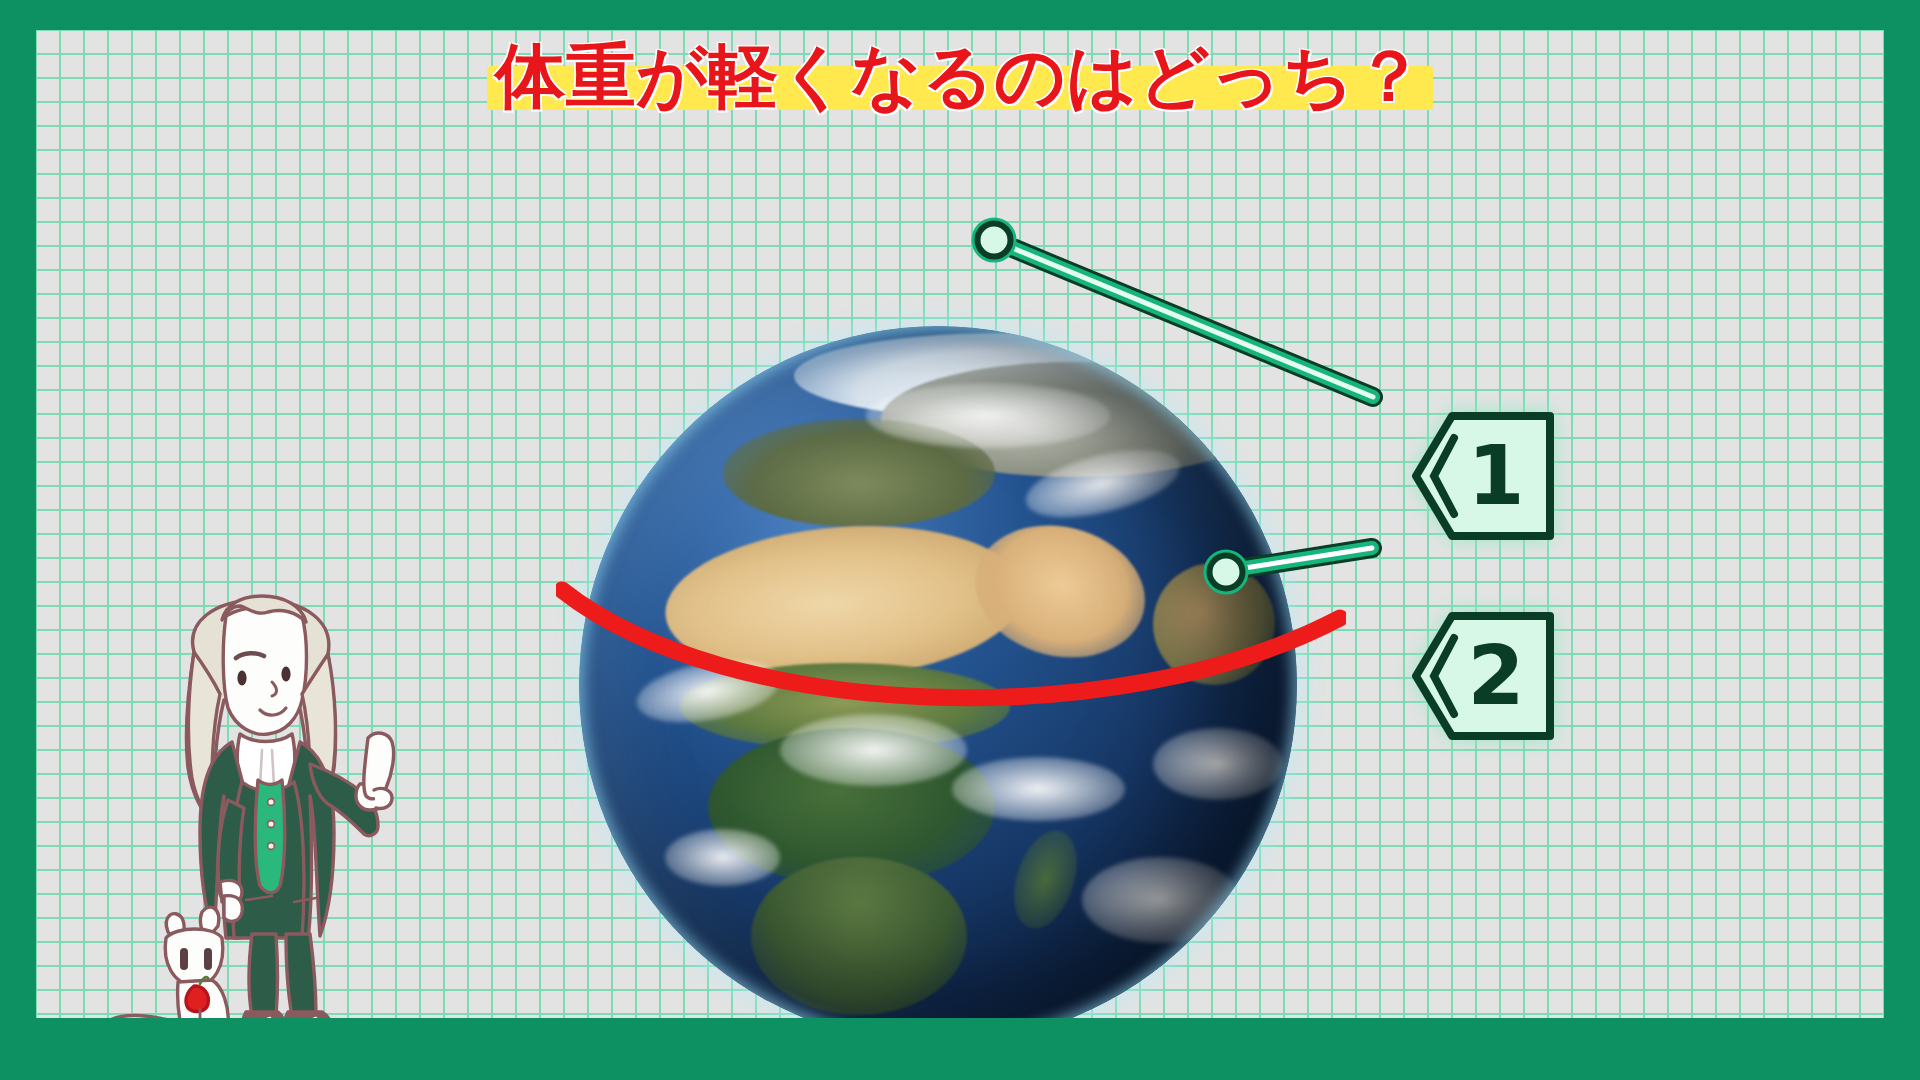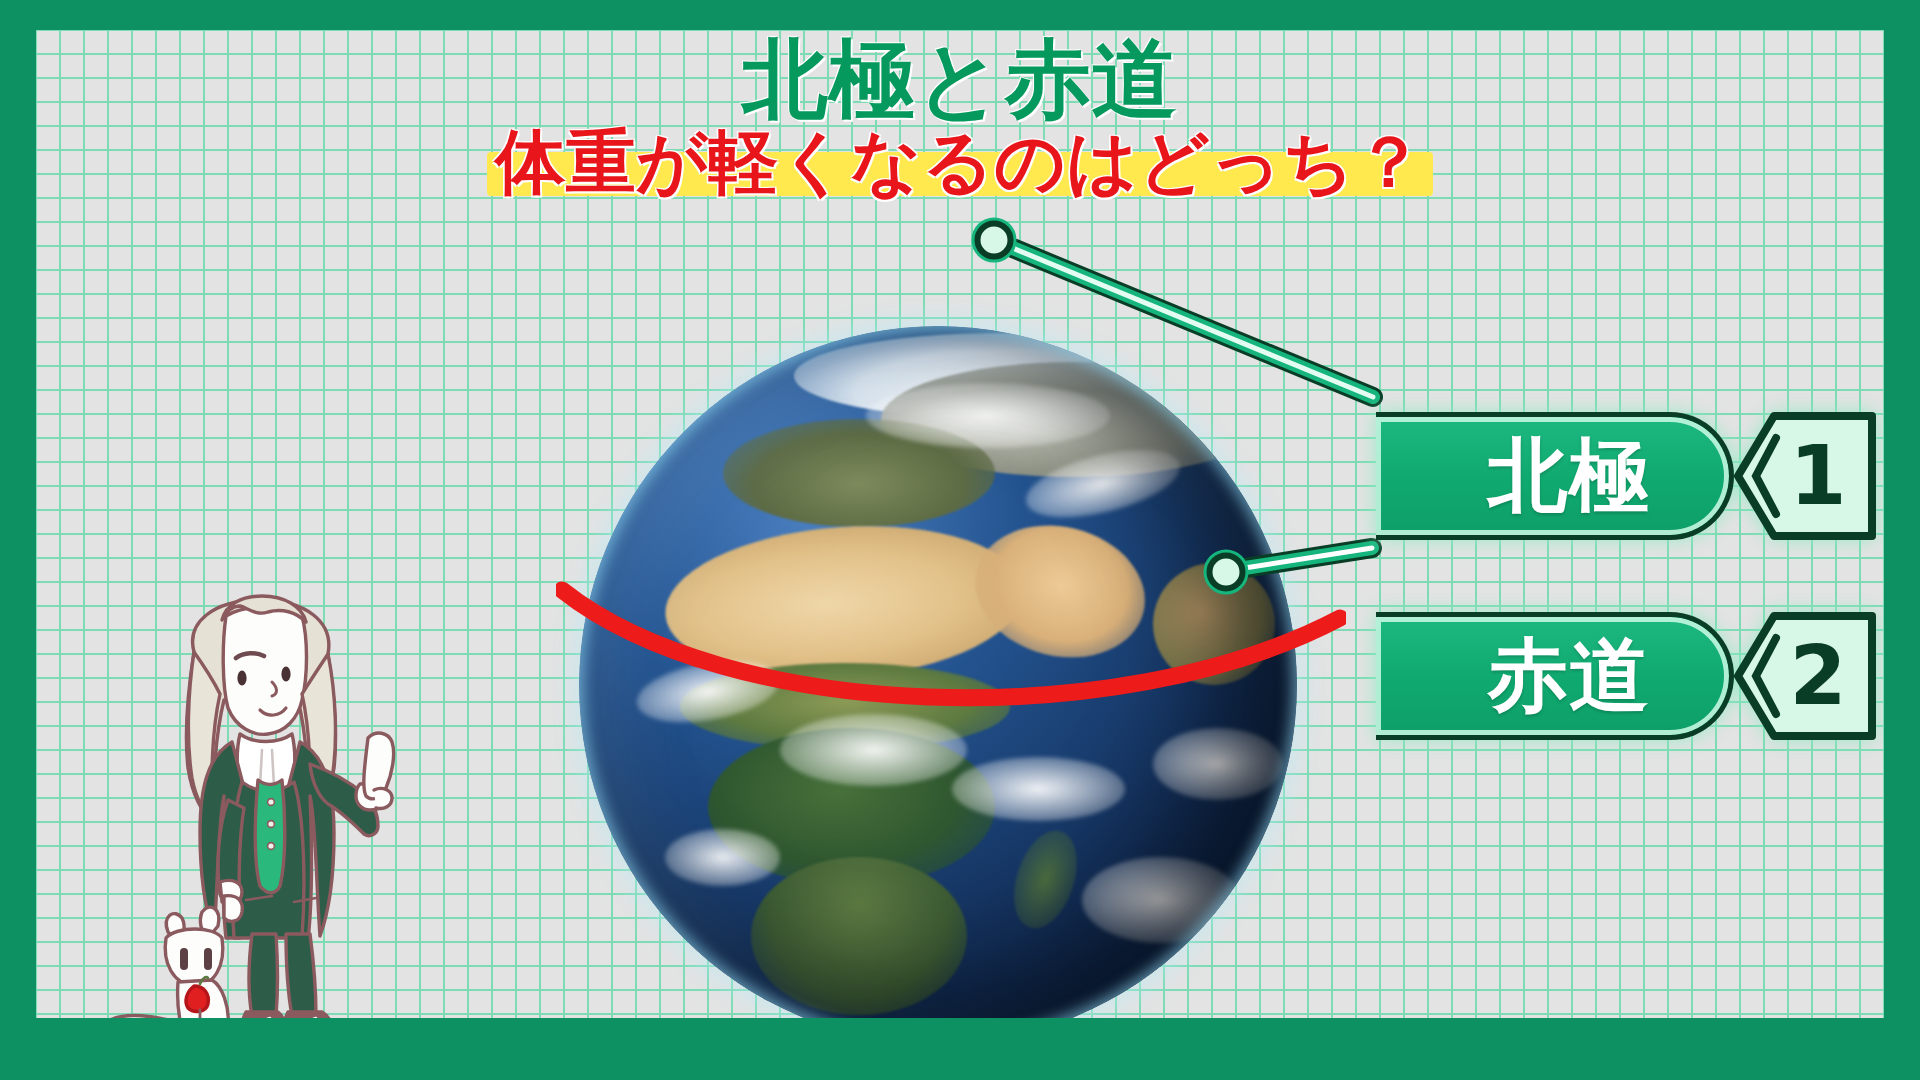--- a/index.html
+++ b/index.html
@@ -219,21 +219,20 @@
   }
 </style>
 </head>
 <body>
 
 <div id="stage">
 
   <div id="paper">
 
     <div id="titleWrap">
-      <span class="line1">北極と赤道</span>
       <span class="line2-holder">
         <span class="hl"></span>
         <span class="line2">体重が軽くなるのはどっち？</span>
       </span>
     </div>
 
     <div id="globe">
       <div class="ocean"></div>
       <div class="land icecap"></div>
       <div class="land russia"></div>
@@ -274,38 +273,30 @@
       <g>
         <path d="M1196,540 L1336,518" stroke="#0a3d26" stroke-width="20" fill="none" stroke-linecap="round"></path>
         <path d="M1196,540 L1336,518" stroke="#16b57d" stroke-width="14" fill="none" stroke-linecap="round"></path>
         <path d="M1196,540 L1336,518" stroke="#ffffff" stroke-width="5" fill="none" stroke-linecap="round"></path>
         <circle cx="1190" cy="542" r="17" fill="#d7f7e7" stroke="#0a3d26" stroke-width="7"></circle>
         <circle cx="1190" cy="542" r="21" fill="none" stroke="#16b57d" stroke-width="3"></circle>
       </g>
     </svg>
 
     <div class="badge" id="badge1">
-      <div class="pill">
-        <div class="bg"></div>
-        <div class="txt">北極</div>
-      </div>
       <div class="hexnum">
         <svg width="142" height="128" viewBox="0 0 142 128">
           <polygon points="40,4 138,4 138,124 40,124 4,64" fill="#d7f7e7" stroke="#0a3d26" stroke-width="8" stroke-linejoin="round"></polygon>
           <path d="M42,26 L22,64 L42,102" fill="none" stroke="#0a3d26" stroke-width="8" stroke-linecap="round"></path>
         </svg>
         <div class="num">1</div>
       </div>
     </div>
 
     <div class="badge" id="badge2">
-      <div class="pill">
-        <div class="bg"></div>
-        <div class="txt">赤道</div>
-      </div>
       <div class="hexnum">
         <svg width="142" height="128" viewBox="0 0 142 128">
           <polygon points="40,4 138,4 138,124 40,124 4,64" fill="#d7f7e7" stroke="#0a3d26" stroke-width="8" stroke-linejoin="round"></polygon>
           <path d="M42,26 L22,64 L42,102" fill="none" stroke="#0a3d26" stroke-width="8" stroke-linecap="round"></path>
         </svg>
         <div class="num">2</div>
       </div>
     </div>
 
     <svg id="newton" viewBox="0 0 360 480">

